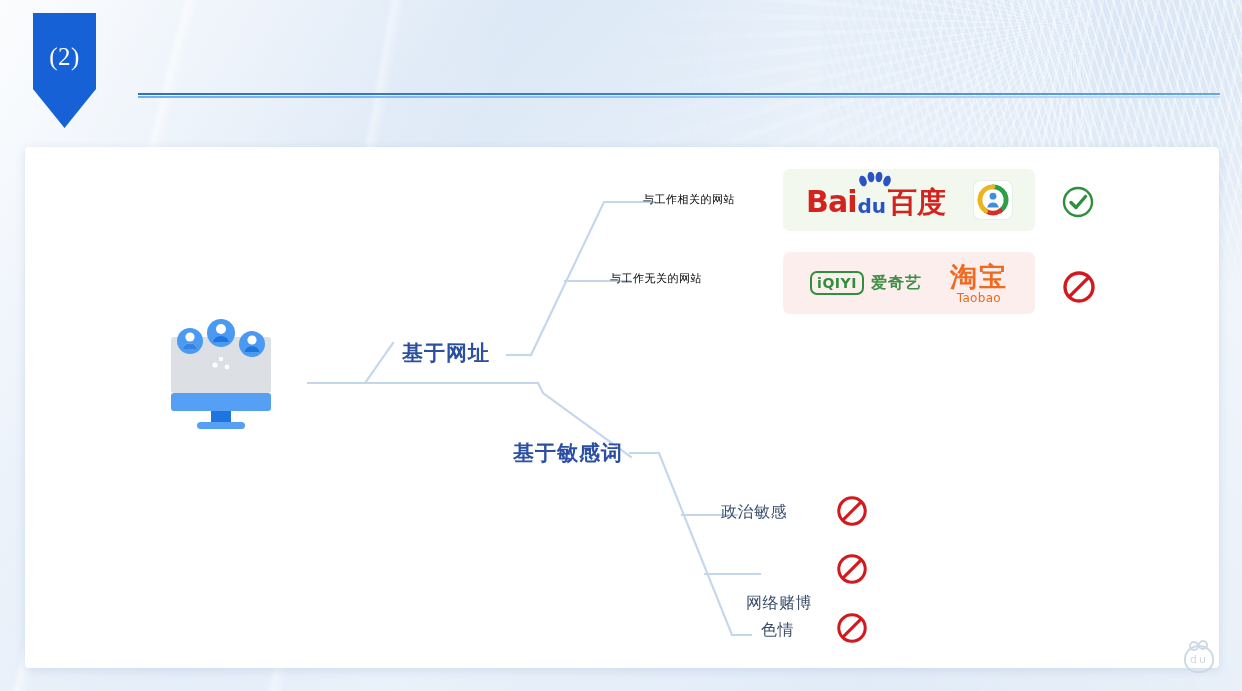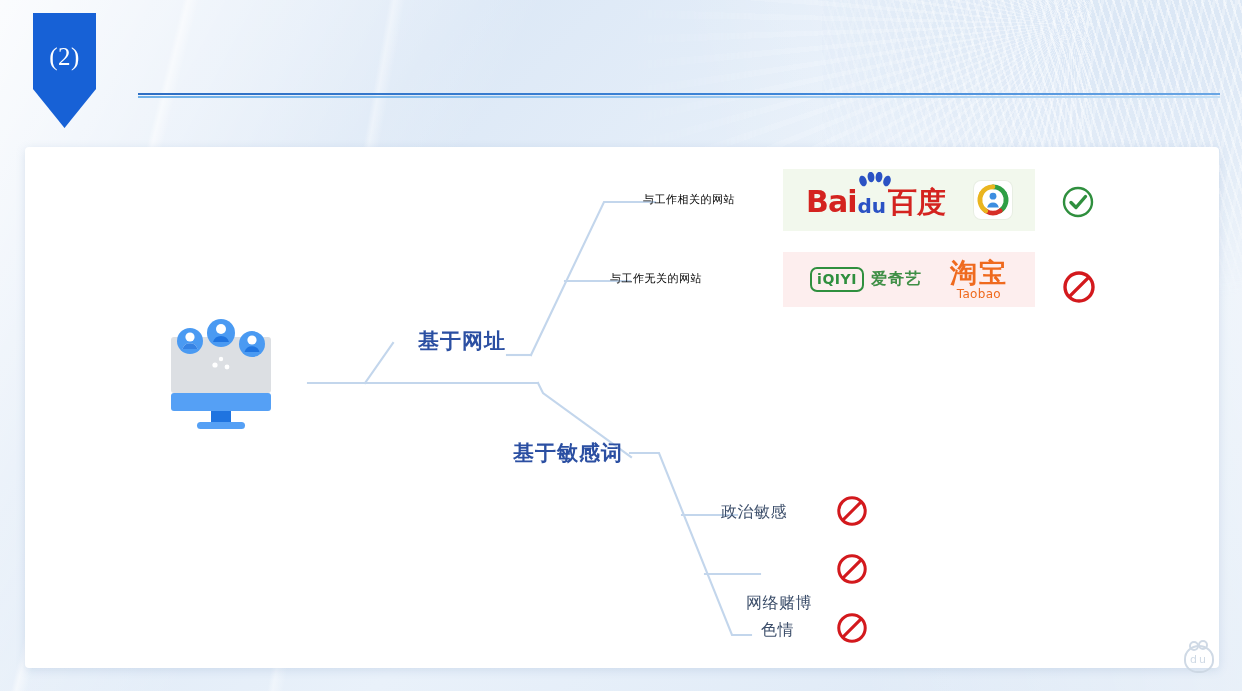--- a/index.html
+++ b/index.html
@@ -100,21 +100,21 @@
   }
   .node-leaf{
     font-size:11px;color:#000000;letter-spacing:.5px;
   }
   .node-leaf-sm{
     font-size:16px;color:#3d4f6b;letter-spacing:.5px;
   }
 
   
   .chip{
-    position:absolute;border-radius:0;display:flex;align-items:center;
+    position:absolute;border-radius:7px;display:flex;align-items:center;
     justify-content:center;gap:28px;
   }
   .chip-allow{background:#f2f8ed;}
   .chip-block{background:#fdeeee;}
 
   
   .baidu{display:flex;align-items:flex-end;height:34px;position:relative;}
   .baidu .bai{font-size:30px;font-weight:bold;color:#d4231f;
      font-family:"DejaVu Sans","Liberation Sans",sans-serif;line-height:1;letter-spacing:-1px;}
   .baidu .du{font-size:20px;font-weight:bold;color:#2b52c4;line-height:1;
@@ -237,21 +237,21 @@
           </g>
 
           <g>
               <circle cx="89" cy="25" r="13" fill="#4a9af2"></circle>
              <circle cx="89" cy="21" r="4.6" fill="#ffffff"></circle>
              <path d="M81.5,33 a7.8,7.8 0 0 1 15,0 z" fill="#1f74e0"></path>
           </g>
         </svg>
       </div>
 
-      <div class="node node-main" style="left:377px;top:180px;margin-left:16px;">基于网址</div>
+      <div class="node node-main" style="left:377px;top:192px;">基于网址</div>
 
       <div class="node node-main" style="left:488px;top:292px;">基于敏感词</div>
 
       <div class="node node-leaf" style="left:618px;top:45px;">与工作相关的网站</div>
 
       <div class="node node-leaf" style="left:585px;top:124px;">与工作无关的网站</div>
 
       <div class="chip chip-allow" style="left:758px;top:22px;width:252px;height:62px;">
 
         <div class="baidu">
@@ -280,21 +280,21 @@
         </div>
       </div>
 
       <div class="status" style="left:1036px;top:38px;">
         <svg width="34" height="34" viewBox="0 0 34 34">
           <circle cx="17" cy="17" r="14" fill="none" stroke="#2f8f3e" stroke-width="2.4"></circle>
           <path d="M10,17.5 L15,22.5 L24.5,11.5" fill="none" stroke="#2f8f3e" stroke-width="3.4" stroke-linecap="round" stroke-linejoin="round"></path>
         </svg>
       </div>
 
-      <div class="chip chip-block" style="left:758px;top:105px;width:252px;height:55px;">
+      <div class="chip chip-block" style="left:758px;top:105px;width:252px;height:62px;">
 
         <div class="iqiyi">
           <span class="box">iQIYI</span>
           <span class="cn">爱奇艺</span>
         </div>
 
         <div class="taobao">
           <div class="cn">淘宝</div>
           <div class="en">Taobao</div>
         </div>

